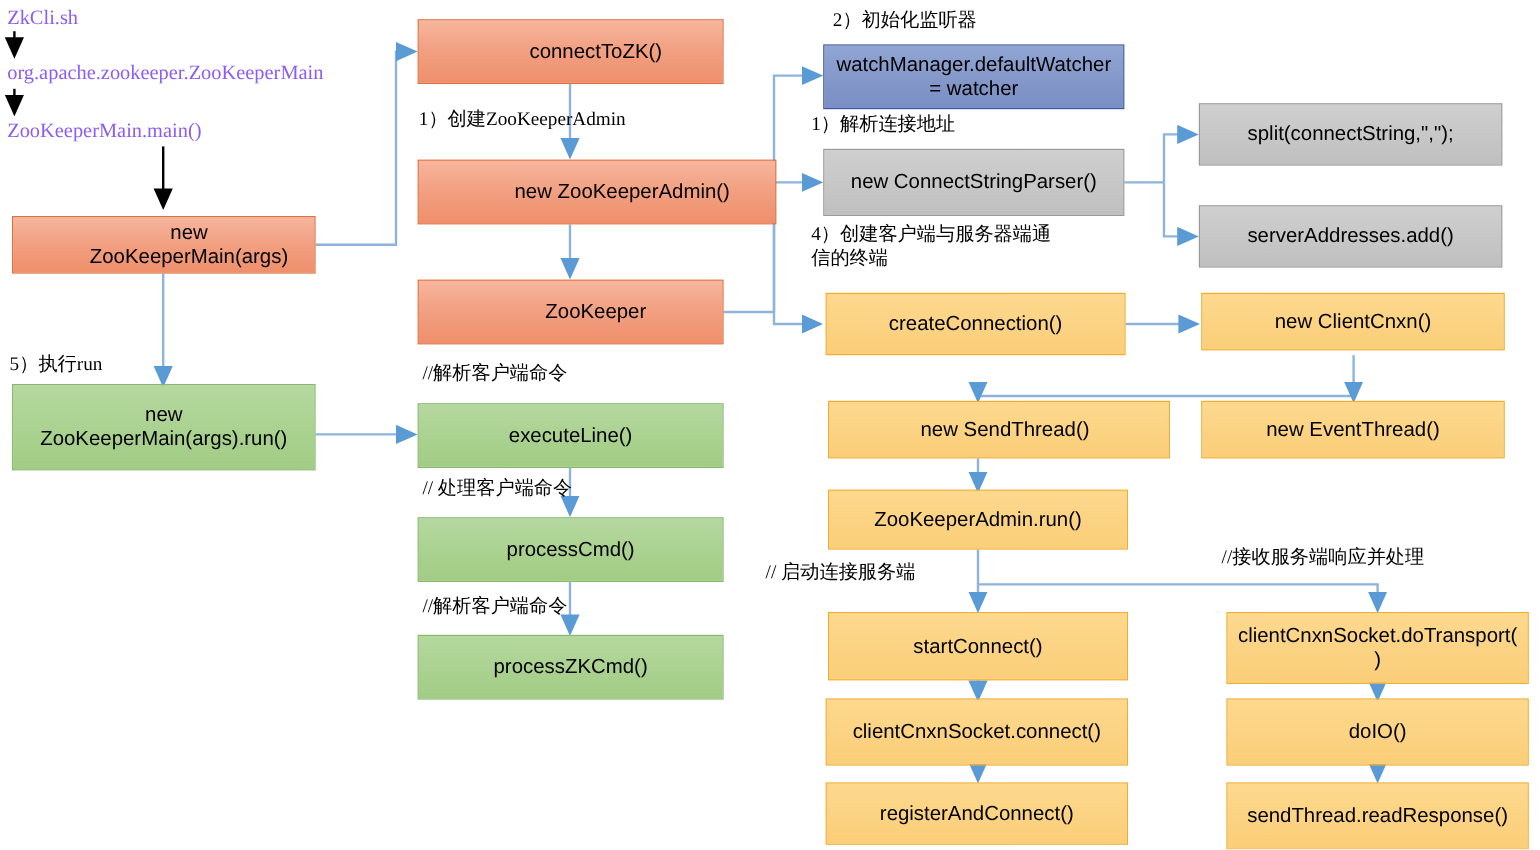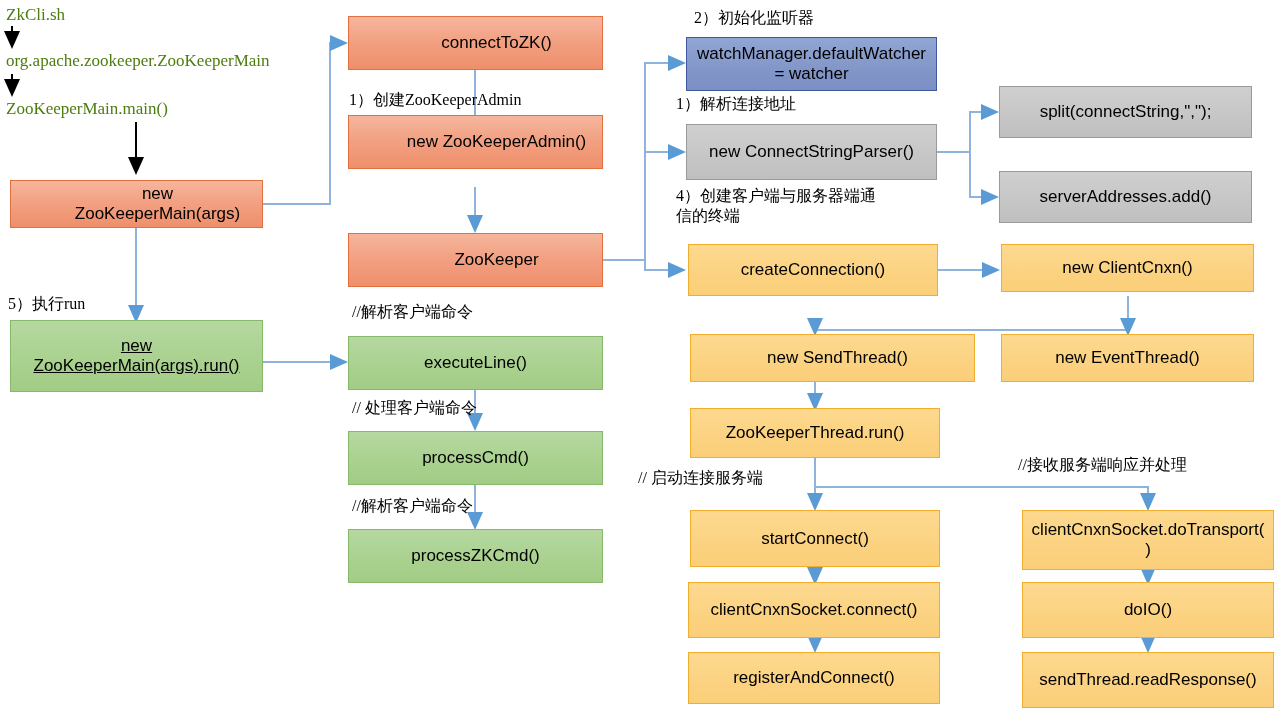--- a/index.html
+++ b/index.html
@@ -13,21 +13,21 @@
     height: 708px;
     background: #ffffff;
     font-family: "Liberation Sans", sans-serif;
     overflow: hidden;
   }
   
   .serif-text {
     position: absolute;
     font-family: "Liberation Serif", serif;
     font-size: 17px;
-    color: #4d7c0f;
+    color: #8b5cf6;
     white-space: nowrap;
     line-height: 1.1;
   }
   
   .note {
     position: absolute;
     font-family: "Liberation Serif", serif;
     font-size: 16px;
     color: #000000;
     line-height: 1.25;
@@ -153,25 +153,25 @@
   <div class="note" style="left:352px; top:496px;">//解析客户端命令</div>
   <div class="note" style="left:694px; top:8px;">2）初始化监听器</div>
   <div class="note" style="left:676px; top:94px;">1）解析连接地址</div>
   <div class="note" style="left:676px; top:186px;">4）创建客户端与服务器端通
 信的终端</div>
   <div class="note" style="left:638px; top:468px;">// 启动连接服务端</div>
   <div class="note" style="left:1018px; top:455px;">//接收服务端响应并处理</div>
 
   <div class="box orange" style="left:10px; top:180px; width:253px; height:48px;">new ZooKeeperMain(args)</div>
 
-  <div class="box green" style="left:10px; top:320px; width:253px; height:72px;text-decoration:underline;">new ZooKeeperMain(args).run()</div>
+  <div class="box green" style="left:10px; top:320px; width:253px; height:72px;">new ZooKeeperMain(args).run()</div>
 
   <div class="box orange" style="left:348px; top:16px; width:255px; height:54px;">connectToZK()</div>
 
-  <div class="box orange" style="left:348px; top:115px; width:255px; height:54px;">new ZooKeeperAdmin()</div>
+  <div class="box orange" style="left:348px; top:133px; width:299px; height:54px;">new ZooKeeperAdmin()</div>
 
   <div class="box orange" style="left:348px; top:233px; width:255px; height:54px;">ZooKeeper</div>
 
   <div class="box green" style="left:348px; top:336px; width:255px; height:54px;">executeLine()</div>
 
   <div class="box green" style="left:348px; top:431px; width:255px; height:54px;">processCmd()</div>
 
   <div class="box green" style="left:348px; top:529px; width:255px; height:54px;">processZKCmd()</div>
 
   <div class="box blue" style="left:686px; top:37px; width:251px; height:54px;">watchManager.defaultWatcher = watcher</div>
@@ -183,21 +183,21 @@
   <div class="box gray" style="left:999px; top:171px; width:253px; height:52px;">serverAddresses.add()</div>
 
   <div class="box yellow" style="left:688px; top:244px; width:250px; height:52px;">createConnection()</div>
 
   <div class="box yellow" style="left:1001px; top:244px; width:253px; height:48px;">new ClientCnxn()</div>
 
   <div class="box yellow" style="left:690px; top:334px; width:285px; height:48px;padding-left:16px;">new SendThread()</div>
 
   <div class="box yellow" style="left:1001px; top:334px; width:253px; height:48px;">new EventThread()</div>
 
-  <div class="box yellow" style="left:690px; top:408px; width:250px; height:50px;">ZooKeeperThread.run()</div>
+  <div class="box yellow" style="left:690px; top:408px; width:250px; height:50px;">ZooKeeperAdmin.run()</div>
 
   <div class="box yellow" style="left:690px; top:510px; width:250px; height:57px;">startConnect()</div>
 
   <div class="box yellow" style="left:1022px; top:510px; width:252px; height:60px;">clientCnxnSocket.doTransport()</div>
 
   <div class="box yellow" style="left:688px; top:582px; width:252px; height:56px;">clientCnxnSocket.connect()</div>
 
   <div class="box yellow" style="left:1022px; top:582px; width:252px; height:56px;">doIO()</div>
 
   <div class="box yellow" style="left:688px; top:652px; width:252px; height:52px;">registerAndConnect()</div>

